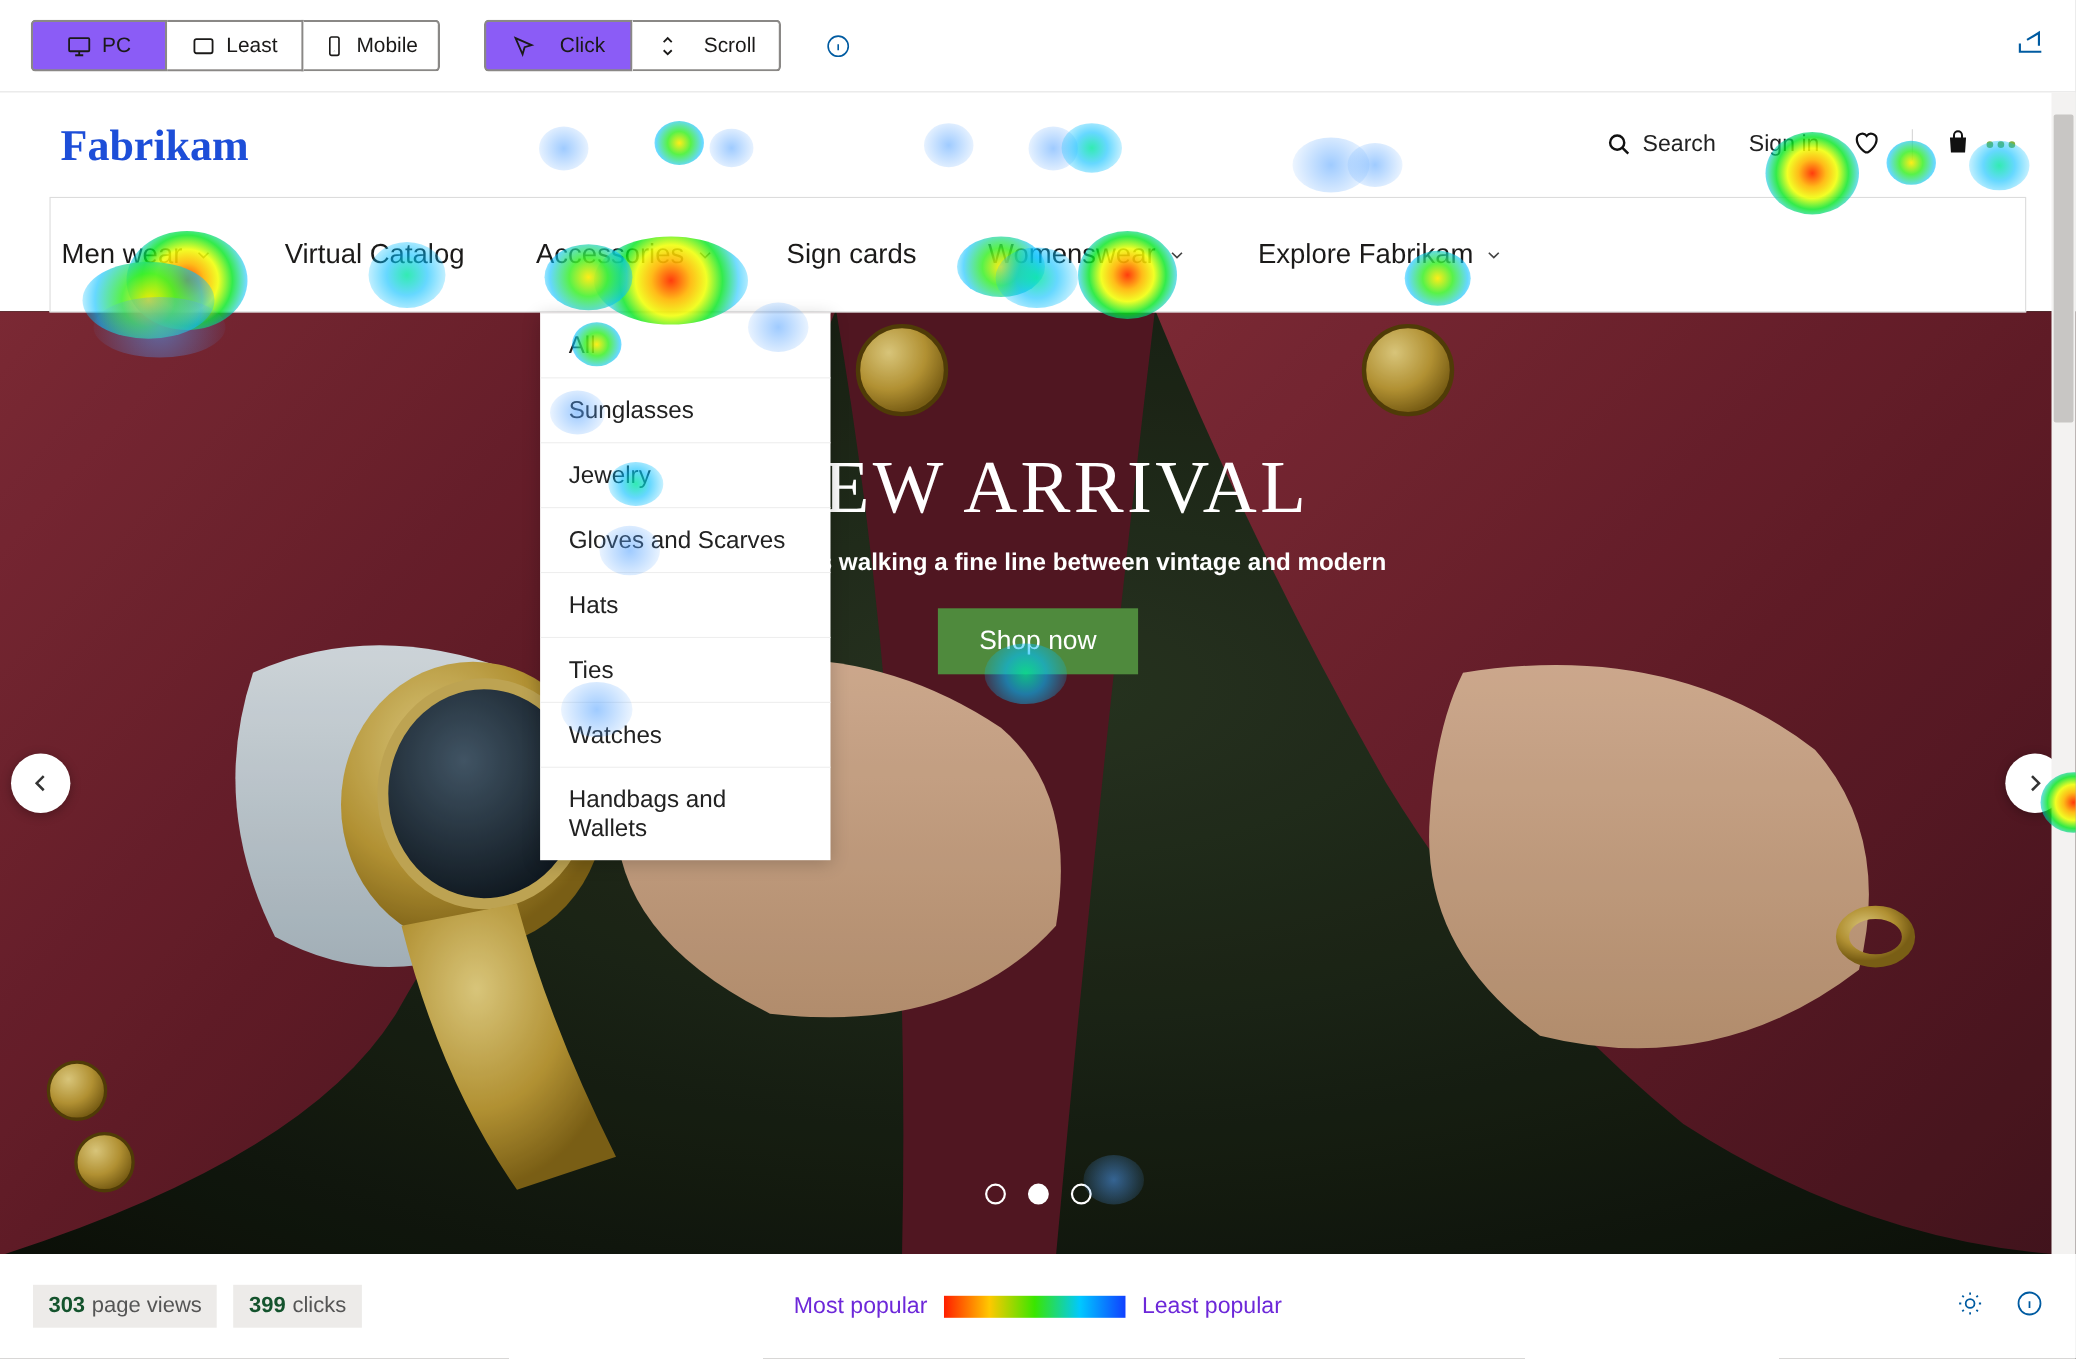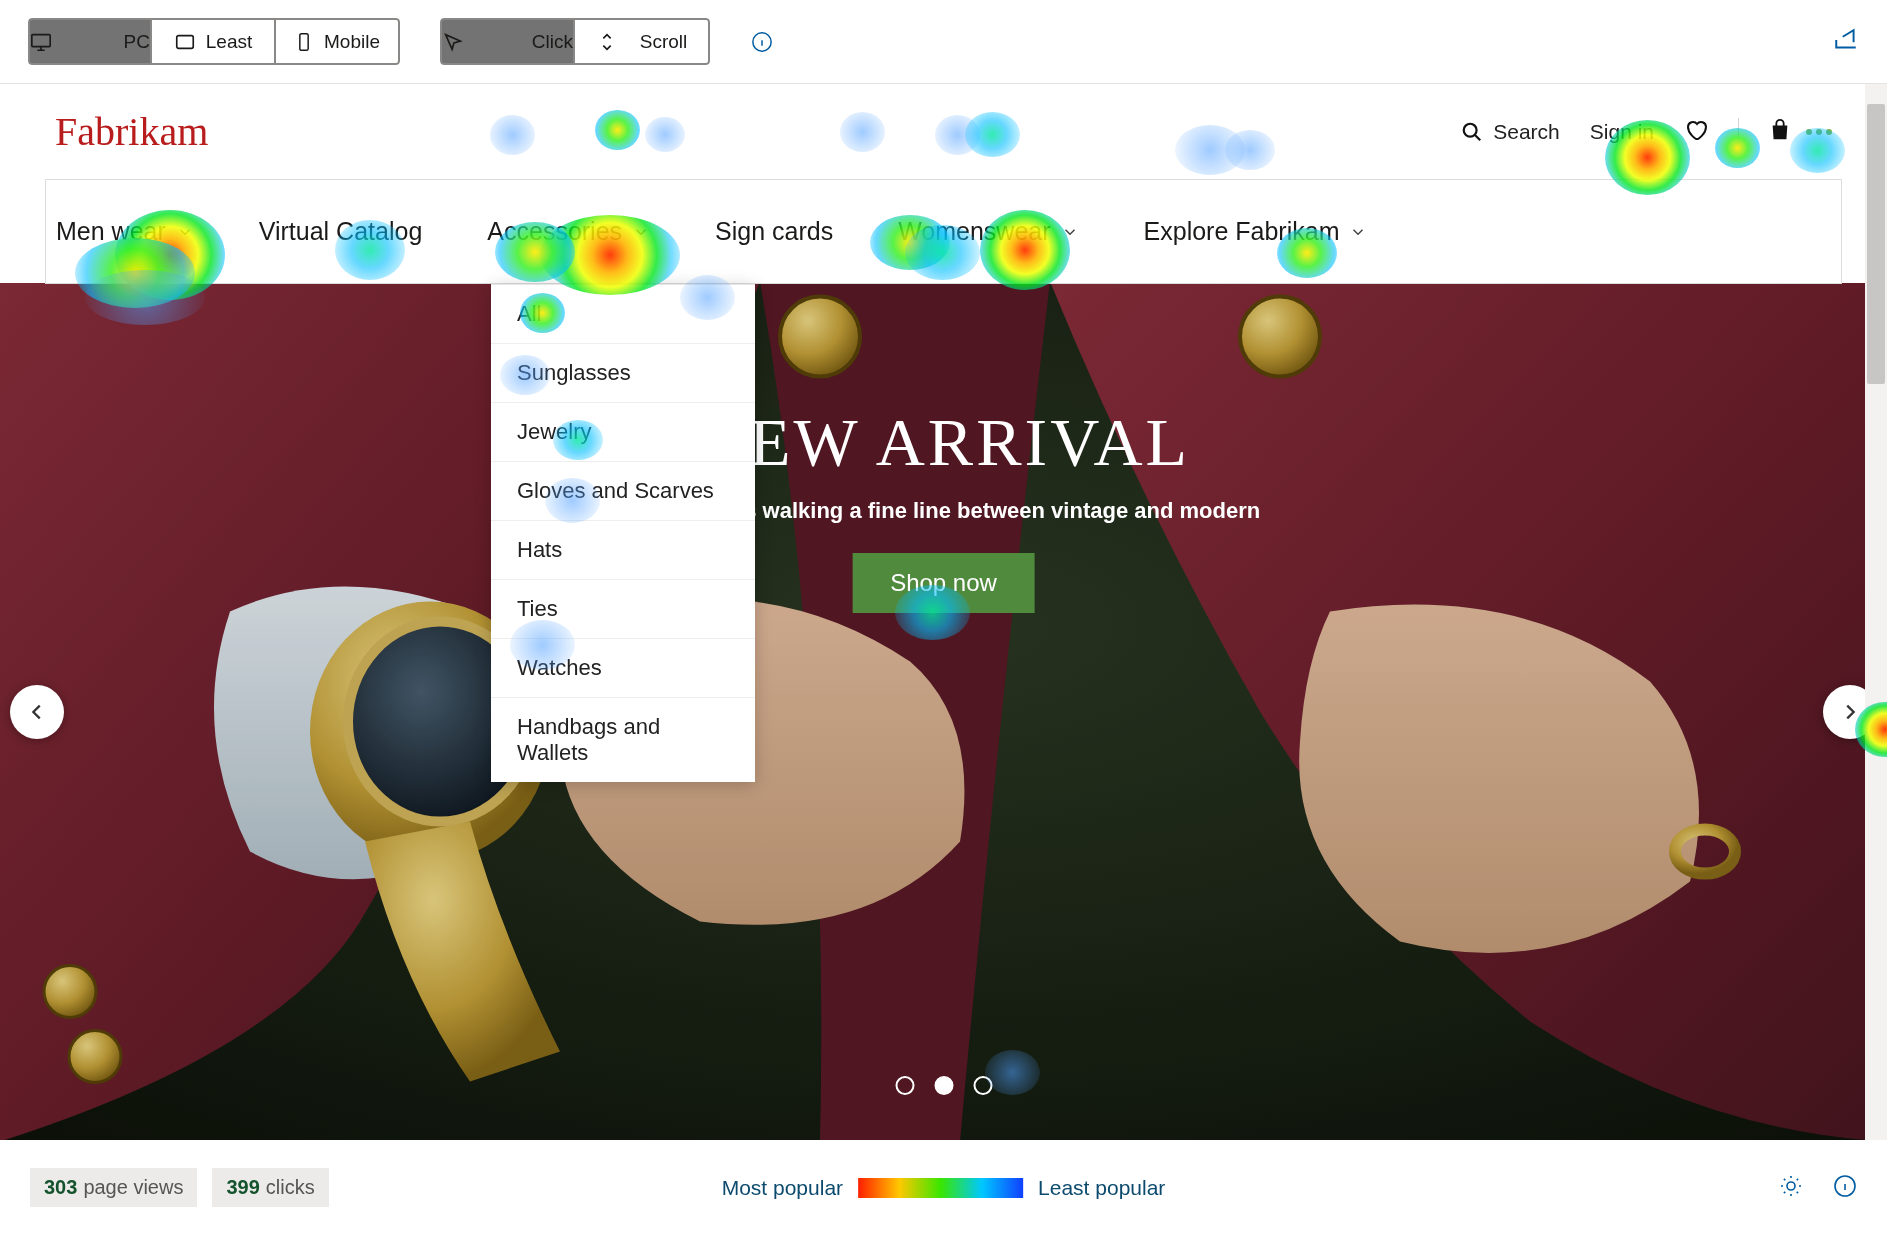--- a/index.html
+++ b/index.html
@@ -3,36 +3,36 @@
   <meta charset="utf-8">
   <style>
     * { margin:0; padding:0; box-sizing:border-box; -webkit-font-smoothing:antialiased; }
     html,body{ width:1887px; height:1235px; background:#fff; font-family:"Segoe UI",Arial,sans-serif; overflow:hidden; position:relative; }
 
     
     .toolbar{ height:84px; border-bottom:1px solid #e3e3e3; display:flex; align-items:center; padding:0 28px; position:relative;}
     .seg-group{ display:flex; border-radius:4px; overflow:hidden; height:47px;}
     .seg-btn{ display:flex; align-items:center; justify-content:center; gap:10px; font-size:19px; color:#1b1a19; background:#fff; border:2px solid #8a8886; cursor:pointer; height:47px; }
     .seg-btn+.seg-btn{ border-left:none; }
-    .seg-btn.active{ background:#737373;justify-content:space-between; }
+    .seg-btn.active{ background:#8b5cf6; }
     .seg-btn svg{ stroke:#1b1a19; }
     #g-devices .seg-btn{ width:124px; }
     #g-devices .seg-btn:nth-child(1){ border-top-left-radius:4px; border-bottom-left-radius:4px;}
     #g-devices .seg-btn:nth-child(3){ border-top-right-radius:4px; border-bottom-right-radius:4px;}
     #g-mode{ margin-left:40px; }
     #g-mode .seg-btn{ width:135px;gap:22px; }
     #g-mode .seg-btn:nth-child(1){ border-top-left-radius:4px; border-bottom-left-radius:4px;}
     #g-mode .seg-btn:nth-child(2){ border-top-right-radius:4px; border-bottom-right-radius:4px;}
     .info1{ margin-left:40px; width:24px; height:24px; color:#005ba1; display:flex; align-items:center; justify-content:center; cursor:pointer;}
     .share{ position:absolute; right:28px; top:50%; transform:translateY(-50%); color:#005ba1; cursor:pointer;}
 
     
     .site{ position:absolute; left:0; right:0; top:84px; bottom:95px; overflow:hidden; }
     .site-top{ height:95px; padding:0 55px; display:flex; align-items:center; position:relative;}
-    .brand{ font-family:Georgia,"Times New Roman",serif; font-size:40px; font-weight:400; color:#b91c1c;}
+    .brand{ font-family:Georgia,"Times New Roman",serif; font-size:40px; font-weight:700; color:#1d4ed8;}
     .actions{ position:absolute; right:55px; top:50%; transform:translateY(-50%); display:flex; align-items:center; gap:30px;}
     .actions .hit{ display:flex; align-items:center; gap:10px; font-size:21px; color:#222; cursor:pointer;}
     .vdiv{ width:1px; height:28px; background:#d5d5d5; }
 
     
     .nav{ height:105px; margin:0 45px; border:1px solid #dcdcdc; display:flex; align-items:center; gap:65px; padding:0 10px; position:relative; z-index:5; background:#fff;}
     .nav a{ font-size:25px; color:#1b1a19; text-decoration:none; display:flex; align-items:center; gap:10px; cursor:pointer;}
 
     
     .drop{ position:absolute; left:445px; top:104px; width:264px; background:#fff; box-shadow:0 3px 16px rgba(0,0,0,.2); border-top:1px solid #e5e5e5; z-index:6;}
@@ -56,21 +56,21 @@
     .heat{ position:absolute; border-radius:50%; pointer-events:none; z-index:40;}
     .heat.hot{ background:radial-gradient(circle, rgba(255,50,0,0.95) 0%, rgba(255,180,0,0.9) 22%, rgba(240,255,0,0.85) 40%, rgba(0,230,30,0.8) 58%, rgba(0,190,255,0.55) 76%, rgba(80,120,255,0.0) 100%);}
     .heat.warm{ background:radial-gradient(circle, rgba(255,235,0,0.9) 0%, rgba(60,240,40,0.85) 35%, rgba(0,190,255,0.6) 70%, rgba(80,120,255,0.0) 100%);}
     .heat.cool{ background:radial-gradient(circle, rgba(0,230,160,0.8) 0%, rgba(0,190,255,0.6) 40%, rgba(80,120,255,0.0) 100%);}
     .heat.cold{ background:radial-gradient(circle, rgba(80,160,255,0.55) 0%, rgba(80,120,255,0.0) 100%);}
 
     
     .statbar{ position:absolute; left:0; right:0; bottom:0; height:95px; background:#fff; display:flex; align-items:center; padding:0 30px;}
     .pill{ background:#edebe9; padding:8px 14px; font-size:20px; color:#555; margin-right:15px;}
     .pill b{ color:#14532d; font-weight:700; margin-right:6px;}
-    .legend{ position:absolute; left:50%; transform:translateX(-50%); display:flex; align-items:center; gap:15px; font-size:21px; color:#0c4a6e;}
+    .legend{ position:absolute; left:50%; transform:translateX(-50%); display:flex; align-items:center; gap:15px; font-size:21px; color:#6d28d9;}
     .grad{ width:165px; height:20px; background:linear-gradient(90deg,#ff1e00 0%,#ffc800 25%,#39e600 50%,#00c8ff 75%,#1040ff 100%);}
     .right-tools{ position:absolute; right:30px; display:flex; align-items:center; gap:30px; color:#005ba1;}
     .right-tools span{cursor:pointer;}
 
     
     .scrollbar{ position:absolute; right:0; top:84px; bottom:95px; width:22px; background:#f3f2f1;}
     .thumb{ position:absolute; left:2px; right:2px; top:20px; height:280px; background:#c8c6c4; border-radius:2px;}
   </style>
 </head>
 <body>

